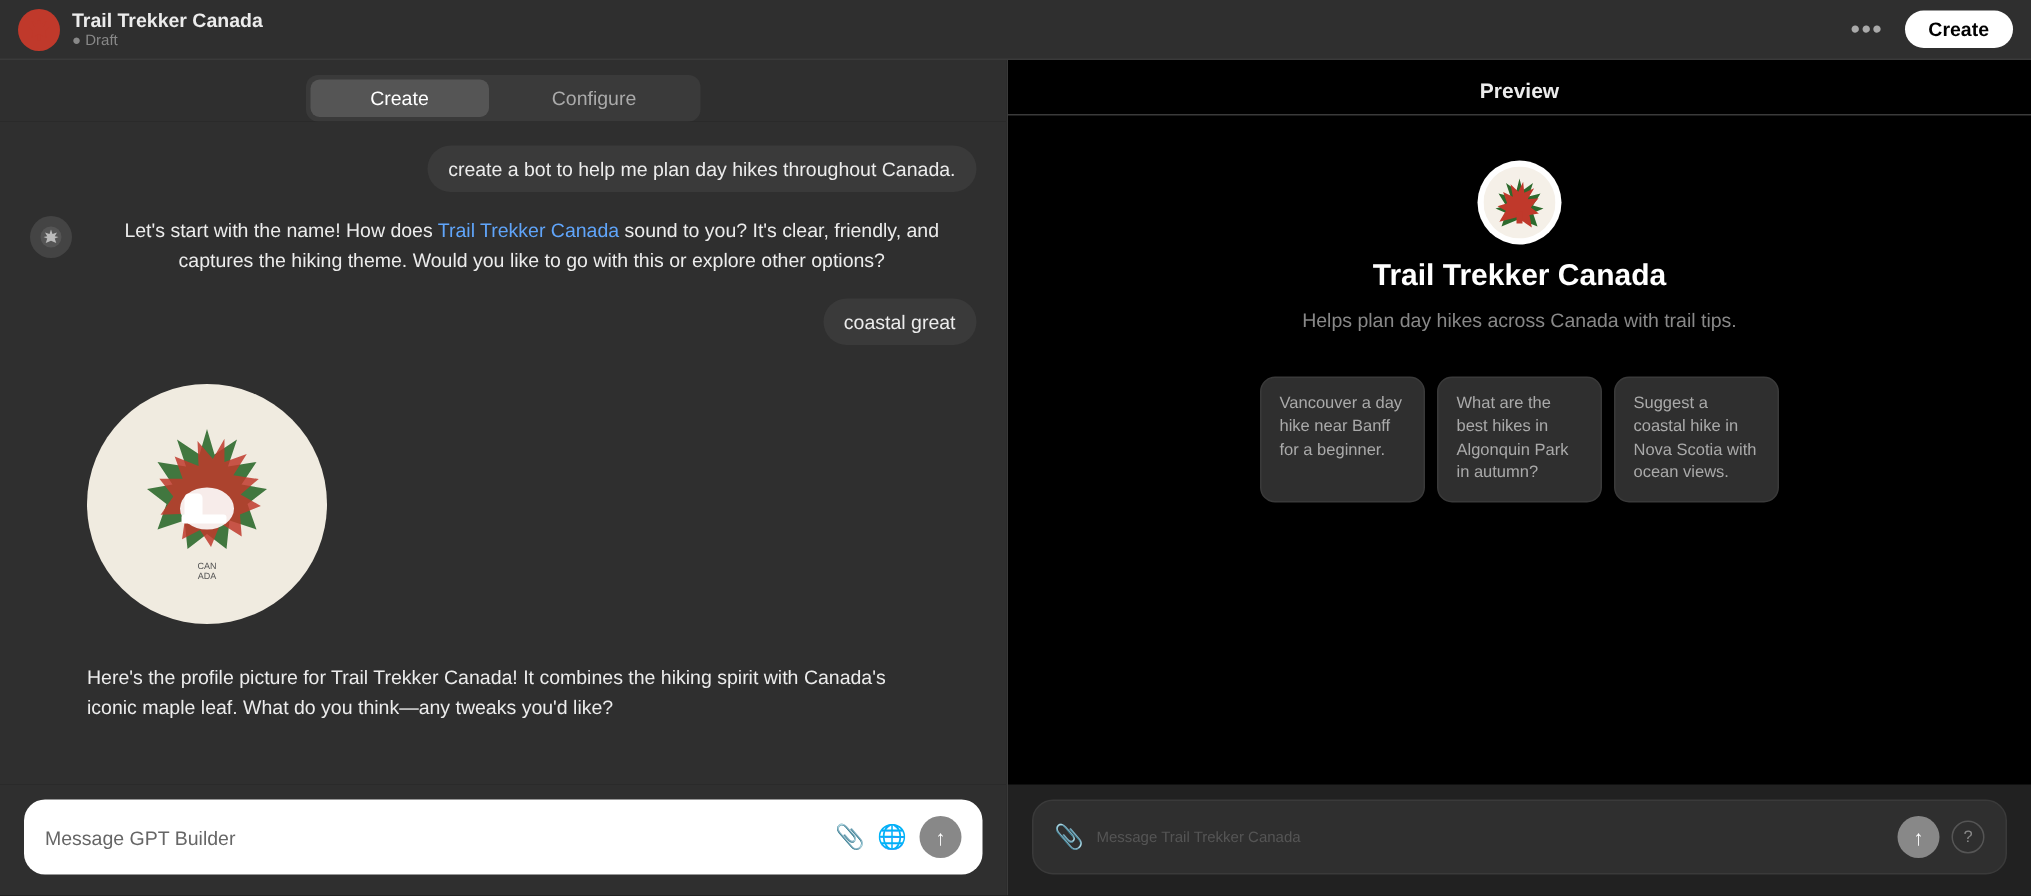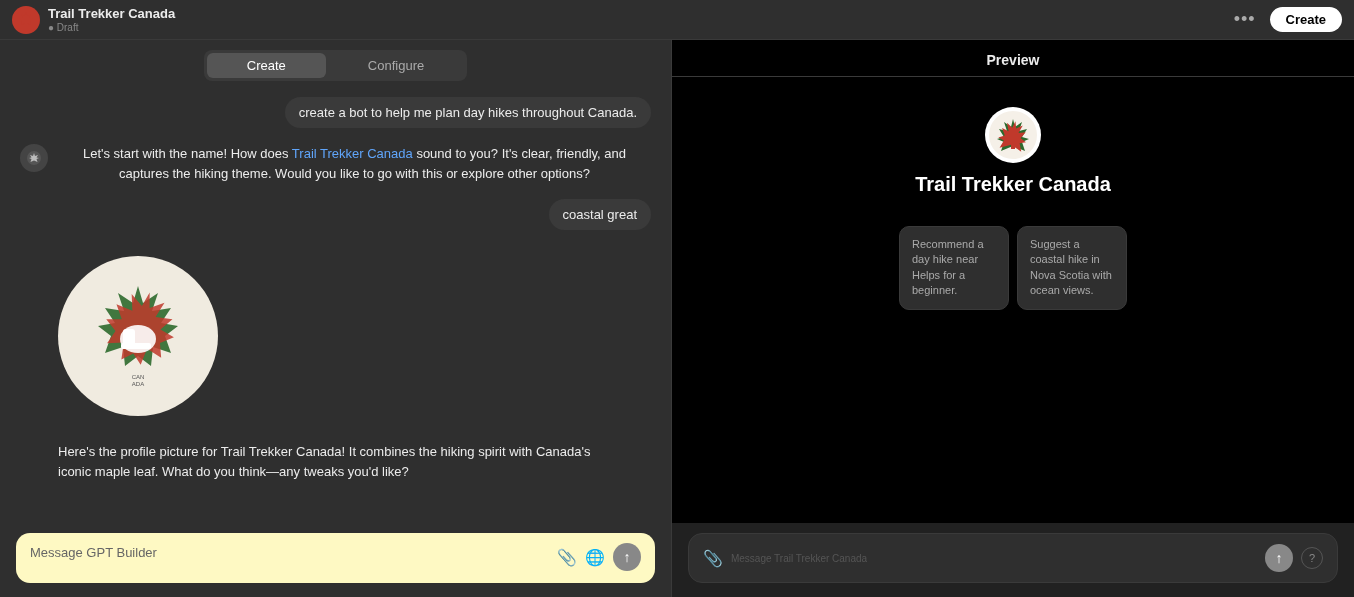--- a/index.html
+++ b/index.html
@@ -188,25 +188,25 @@
       max-width: 560px;
     }
 
     
     .chat-input-area {
       padding: 10px 16px 14px;
       background: #2f2f2f;
       flex-shrink: 0;
     }
     .chat-input-box {
-      background: #fef9c3;
+      background: #ffffff;
       border-radius: 14px;
       padding: 10px 14px;
       display: flex;
-      align-items: flex-start;
+      align-items: center;
       gap: 8px;
       min-height: 50px;
     }
     .input-placeholder {
       flex: 1;
       font-size: 13px;
       color: #666;
       padding: 2px 0;
     }
     .input-icons {
@@ -433,23 +433,25 @@
       <div class="preview-logo">
         <svg width="48" height="48" viewBox="0 0 48 48">
           <circle cx="24" cy="24" r="24" fill="#f5f0e8"></circle>
           <path d="M24 8 L26 16 L33 11 L30 20 L38 18 L33 26 L40 28 L33 31 L36 40 L24 35 L12 40 L15 31 L8 28 L15 26 L10 18 L18 20 L15 11 L22 16 Z" fill="#2d6a2d"></path>
           <path d="M24 10 L26 17 L32 13 L29 21 L36 19 L32 26 L38 29 L32 31 L35 39 L24 34 L13 39 L16 31 L10 29 L16 26 L12 19 L19 21 L16 13 L22 17 Z" fill="#c0392b" transform="rotate(10,24,24)"></path>
           <rect x="22" y="30" width="4" height="8" fill="#c0392b"></rect>
         </svg>
       </div>
 
       <div class="preview-title">Trail Trekker Canada</div>
+      <div class="preview-subtitle">Helps plan day hikes across Canada with trail tips.</div>
 
       <div class="suggestion-cards">
-        <div class="suggestion-card">Recommend a day hike near Helps for a beginner.</div>
+        <div class="suggestion-card">Vancouver a day hike near Banff for a beginner.</div>
+        <div class="suggestion-card">What are the best hikes in Algonquin Park in autumn?</div>
         <div class="suggestion-card">Suggest a coastal hike in Nova Scotia with ocean views.</div>
       </div>
     </div>
 
     <div class="preview-input-area">
       <div class="preview-input-box">
         <button class="icon-btn">📎</button>
         <span class="preview-input-placeholder">Message Trail Trekker Canada</span>
         <button class="send-btn">↑</button>
         <button class="help-btn">?</button>

